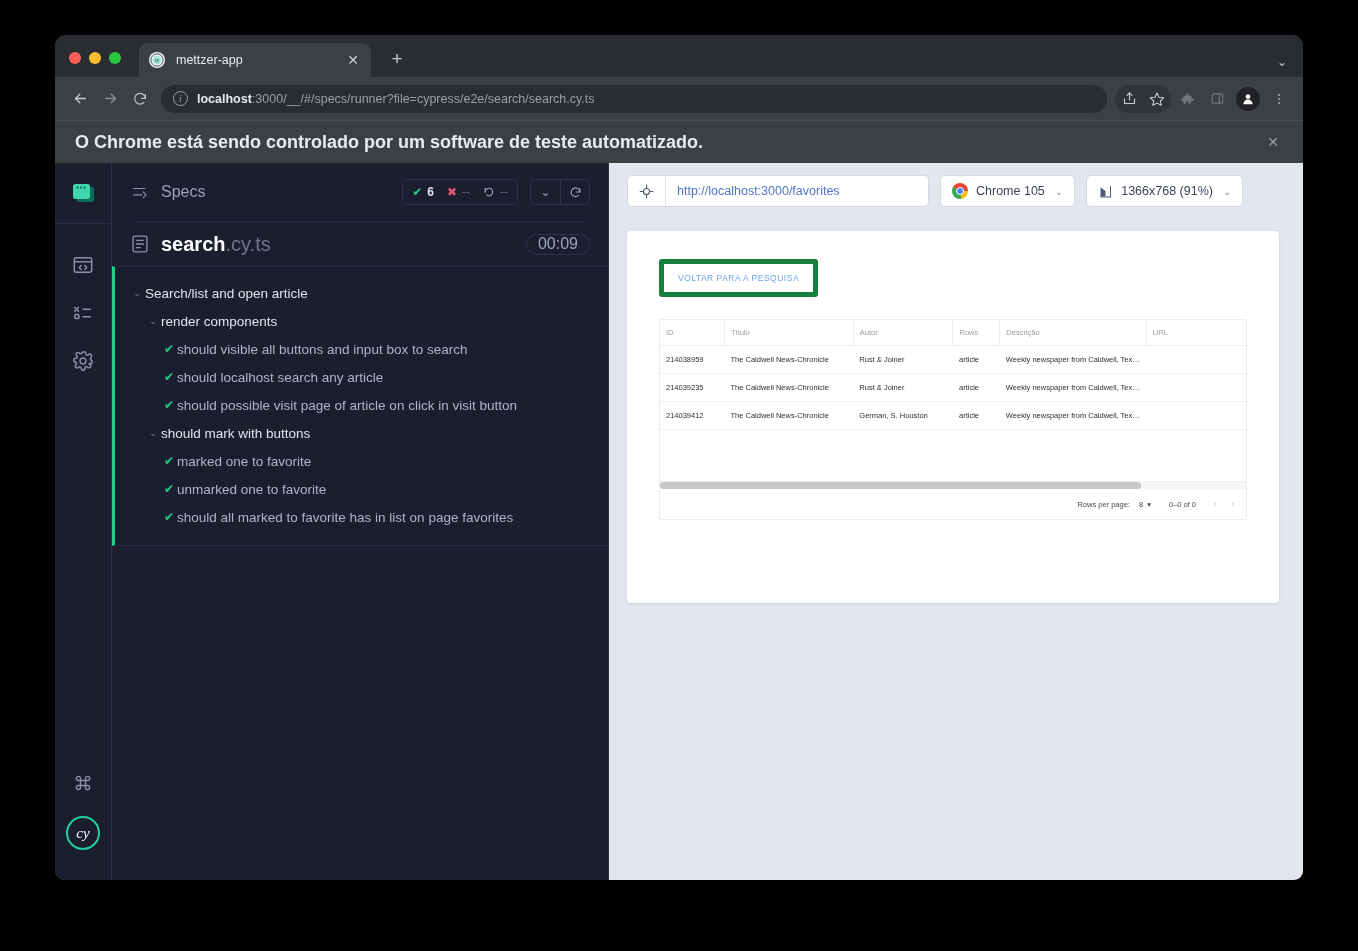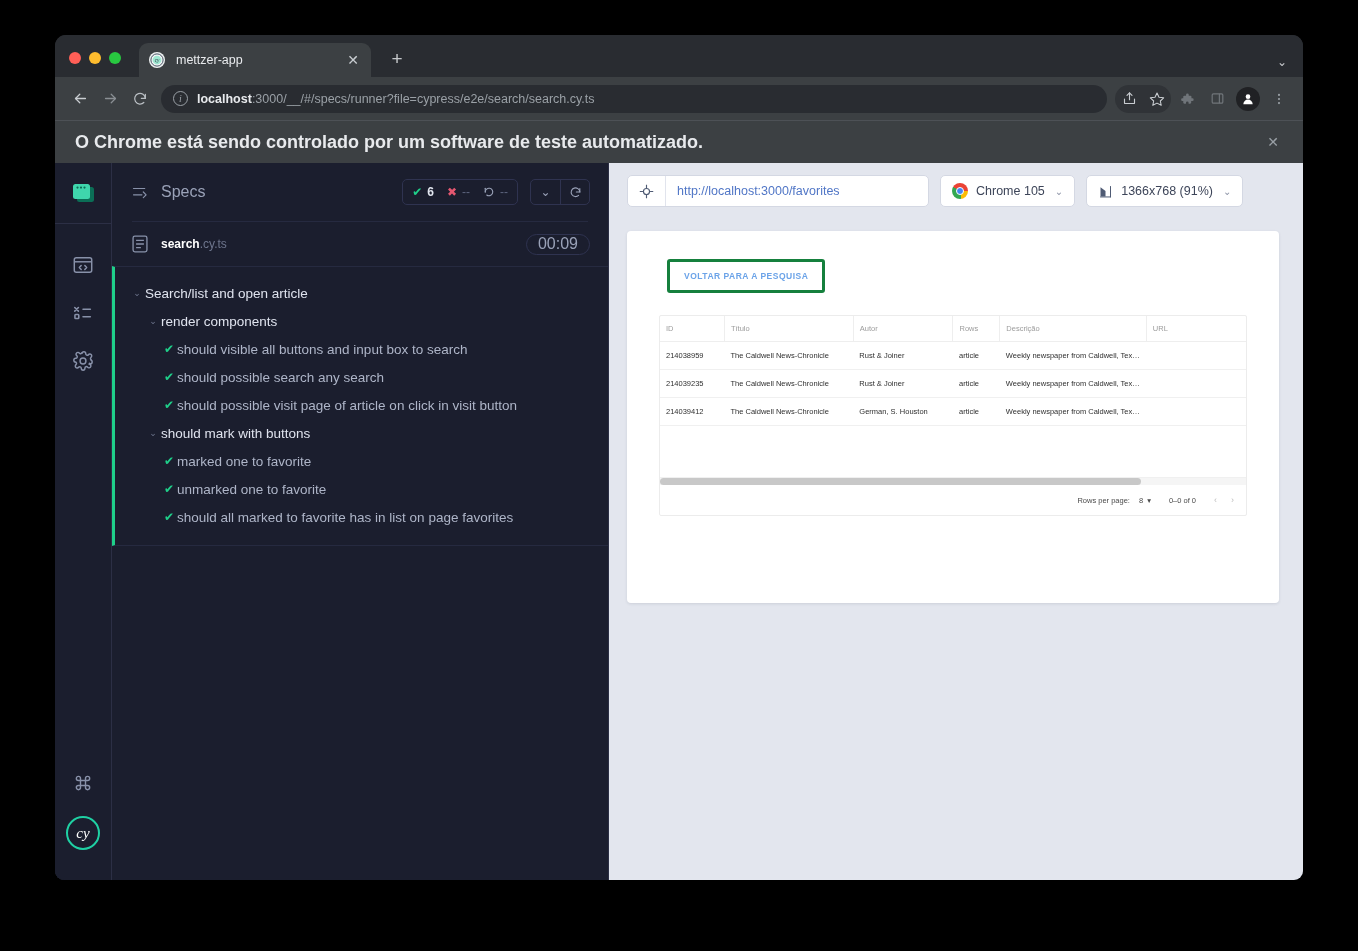--- a/index.html
+++ b/index.html
@@ -230,21 +230,21 @@
 
   .divider-row { height: 1px; background: #262a40; margin: 0 20px; }
 
   .spec-file {
     height: 44px;
     display: flex; align-items: center;
     padding: 0 18px 0 20px;
     flex: 0 0 auto;
   }
   .file-glyph { width: 16px; height: 18px; color: #8891a9; margin-right: 13px; display:flex; align-items:center; }
-  .spec-file-name { flex: 1; font-size: 12px; color: #ffffff; font-weight: 700; }
+  .spec-file-name { flex: 1; font-size: 20px; color: #ffffff; font-weight: 700; }
   .spec-file-name span.ext { color: #6e768e; font-weight: 400; }
   .timer-pill {
     border: 1px solid #2f3350; border-radius: 11px;
     height: 21px; padding: 0 11px;
     display: flex; align-items: center;
     color: #9aa2b8; font-size: 16px;
   }
 
   .tree {
     position: relative;
@@ -334,29 +334,28 @@
     background: #ffffff;
     border-radius: 4px;
     box-shadow: 0 1px 3px rgba(40,50,70,0.12);
     height: 372px;
     padding: 28px 32px;
     flex: 0 0 auto;
     overflow: hidden;
   }
   .back-btn {
     display: inline-flex; align-items: center; justify-content: center;
-    border: 3px solid #15803d;
+    border: 5px solid #15803d;
     border-radius: 3px;
     color: #6ba3e8;
     font-size: 8.5px;
     letter-spacing: 0.5px;
-    font-weight: 700;
+    font-weight: 400;
     padding: 9px 14px;
     background: #ffffff;
-    margin-left: 8px;
   }
   .data-table {
     margin-top: 22px;
     border: 1px solid #ececec;
     border-radius: 2px;
     background: #fff;
   }
   table { width: 100%; border-collapse: collapse; table-layout: fixed; }
   th {
     text-align: left;
@@ -599,21 +598,21 @@
         <div class="tree-row lvl1">
           <span class="chev">⌄</span>
           <span class="tree-label">render components</span>
         </div>
         <div class="tree-row lvl2">
           <span class="check">✔</span>
           <span class="tree-label test">should visible all buttons and input box to search</span>
         </div>
         <div class="tree-row lvl2">
           <span class="check">✔</span>
-          <span class="tree-label test">should possible search any search</span>
+          <span class="tree-label test">should localhost search any article</span>
         </div>
         <div class="tree-row lvl2">
           <span class="check">✔</span>
           <span class="tree-label test">should possible visit page of article on click in visit button</span>
         </div>
         <div class="tree-row lvl1">
           <span class="chev">⌄</span>
           <span class="tree-label">should mark with buttons</span>
         </div>
         <div class="tree-row lvl2">

